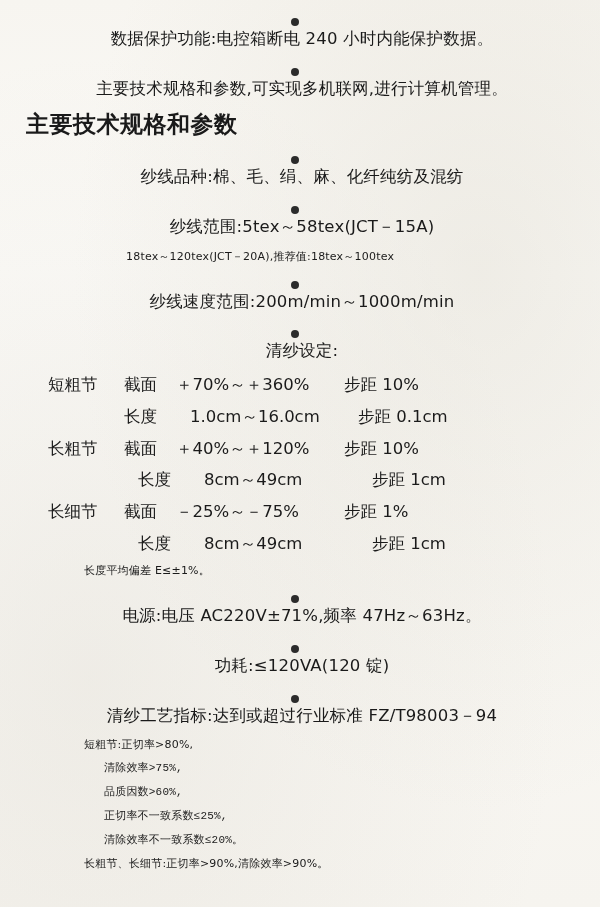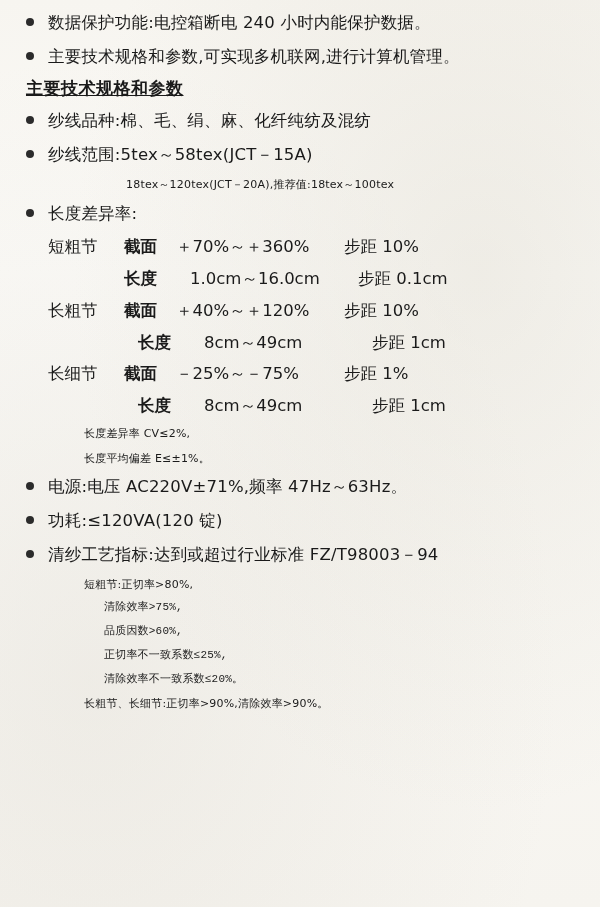--- a/index.html
+++ b/index.html
@@ -27,22 +27,23 @@
   }
   .page {
     position: relative;
     padding: 10px 22px 0 26px;
     box-sizing: border-box;
     height: 100%;
   }
   
   .bullet-line {
     display: flex;
-    align-items: flex-start;
+    align-items: center;
     margin: 0 0 7px 0;
+    flex-direction: column;
   }
   .bullet {
     flex: 0 0 auto;
     width: 22px;
     padding-top: 8px;
     line-height: 0;
   }
   .bullet .dot {
     display: inline-block;
     width: 8px;
@@ -50,25 +51,24 @@
     border-radius: 50%;
     background: #2b2b2b;
   }
   .btext {
     flex: 1 1 auto;
     font-size: 16.5px;
     line-height: 1.62;
     letter-spacing: 0.2px;
   }
   .section-title {
-    font-size: 17px;
+    font-size: 23px;
     font-weight: bold;
     letter-spacing: 0.5px;
     margin: 3px 0 8px 0;
-    text-decoration: underline;
   }
   .cont-line {
     font-size: 11px;
     line-height: 1.62;
     letter-spacing: 0.2px;
     margin: 0 0 7px 0;
   }
   .indent-2 { padding-left: 58px; }
   .indent-3 { padding-left: 78px; font-family: Liberation Mono, monospace; }
   .indent-5 { padding-left: 100px; }
@@ -78,21 +78,21 @@
     padding-left: 22px;
   }
   .spec-row {
     display: flex;
     align-items: baseline;
     font-size: 16.5px;
     line-height: 1.62;
     margin-bottom: 5px;
   }
   .spec-c1 { width: 76px; flex: 0 0 76px; }
-  .spec-c2 { width: 52px; flex: 0 0 52px; font-weight: bold; }
+  .spec-c2 { width: 52px; flex: 0 0 52px; }
   .spec-c3 { width: 168px; flex: 0 0 168px; }
   .spec-c4 { flex: 0 0 auto; }
   .spec-row.sub .spec-c1 { visibility: hidden; }
 
   
   .tight { margin-bottom: 6px; }
 </style>
 </head>
 <body>
 
@@ -116,24 +116,28 @@
     <span class="bullet"><span class="dot"></span></span>
     <span class="btext">纱线品种:棉、毛、绢、麻、化纤纯纺及混纺</span>
   </div>
 
   <div class="bullet-line">
     <span class="bullet"><span class="dot"></span></span>
     <span class="btext">纱线范围:5tex～58tex(JCT－15A)</span>
   </div>
   <div class="cont-line indent-5">18tex～120tex(JCT－20A),推荐值:18tex～100tex</div>
 
-
-  <div class="bullet-line">
-    <span class="bullet"><span class="dot"></span></span>
-    <span class="btext">长度差异率:</span>
+  <div class="bullet-line">
+    <span class="bullet"><span class="dot"></span></span>
+    <span class="btext">纱线速度范围:200m/min～1000m/min</span>
+  </div>
+
+  <div class="bullet-line">
+    <span class="bullet"><span class="dot"></span></span>
+    <span class="btext">清纱设定:</span>
   </div>
 
   <div class="spec-table">
     <div class="spec-row">
       <span class="spec-c1">短粗节</span>
       <span class="spec-c2">截面</span>
       <span class="spec-c3">＋70%～＋360%</span>
       <span class="spec-c4">步距 10%</span>
     </div>
     <div class="spec-row sub">
@@ -161,21 +165,20 @@
       <span class="spec-c4">步距 1%</span>
     </div>
     <div class="spec-row sub">
       <span class="spec-c1">长细节</span>
       <span class="spec-c2" style="padding-left:14px;">长度</span>
       <span class="spec-c3" style="padding-left:14px;">8cm～49cm</span>
       <span class="spec-c4">步距 1cm</span>
     </div>
   </div>
 
-  <div class="cont-line indent-2">长度差异率 CV≤2%,</div>
   <div class="cont-line indent-2">长度平均偏差 E≤±1%。</div>
 
   <div class="bullet-line">
     <span class="bullet"><span class="dot"></span></span>
     <span class="btext">电源:电压 AC220V±71%,频率 47Hz～63Hz。</span>
   </div>
 
   <div class="bullet-line">
     <span class="bullet"><span class="dot"></span></span>
     <span class="btext">功耗:≤120VA(120 锭)</span>

